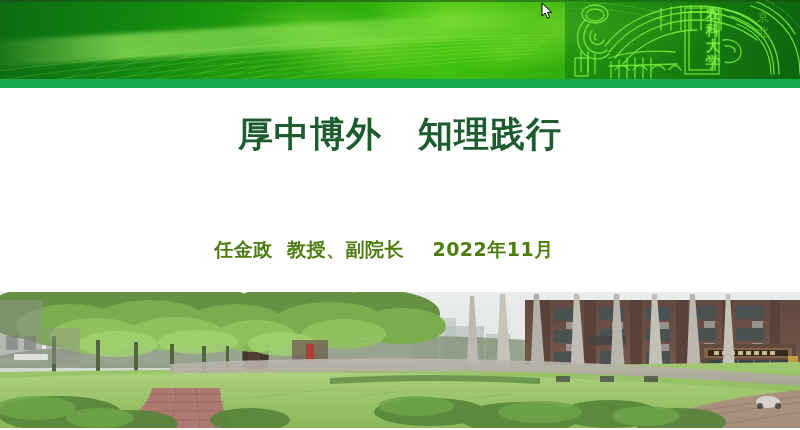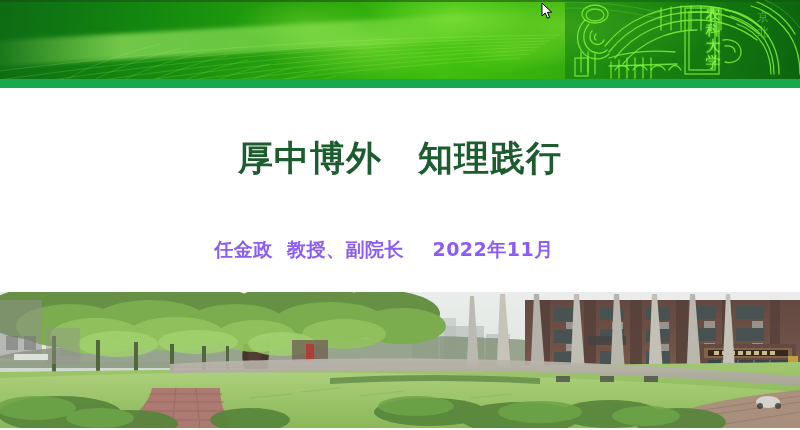--- a/index.html
+++ b/index.html
@@ -131,41 +131,40 @@
     position: absolute;
     left: 0; top: 25px;
     width: 800px;
     font-size: 35px;
     font-weight: bold;
     color: #1c5c2e;
     letter-spacing: 1px;
     line-height: 42px;
     white-space: pre;
     font-family: "DejaVu Sans", "Liberation Sans", sans-serif;
-    margin-top: 24px;
   }
   .title-line2 {
     position: absolute;
     left: 0; top: 85px;
     width: 800px;
     font-size: 36px;
     font-weight: bold;
     color: #1c5c2e;
     letter-spacing: 1px;
     line-height: 44px;
     white-space: pre;
     font-family: "DejaVu Sans", "Liberation Sans", sans-serif;
   }
   .subtitle {
     position: absolute;
     left: 0; top: 148px;
     width: 768px;
     font-size: 19px;
     font-weight: bold;
-    color: #8b5cf6;
+    color: #4d7c0f;
     letter-spacing: 0.5px;
     line-height: 26px;
     white-space: pre;
     font-family: "DejaVu Sans", "Liberation Sans", sans-serif;
   }
 
   
   .photo {
     position: absolute;
     left: 0;

